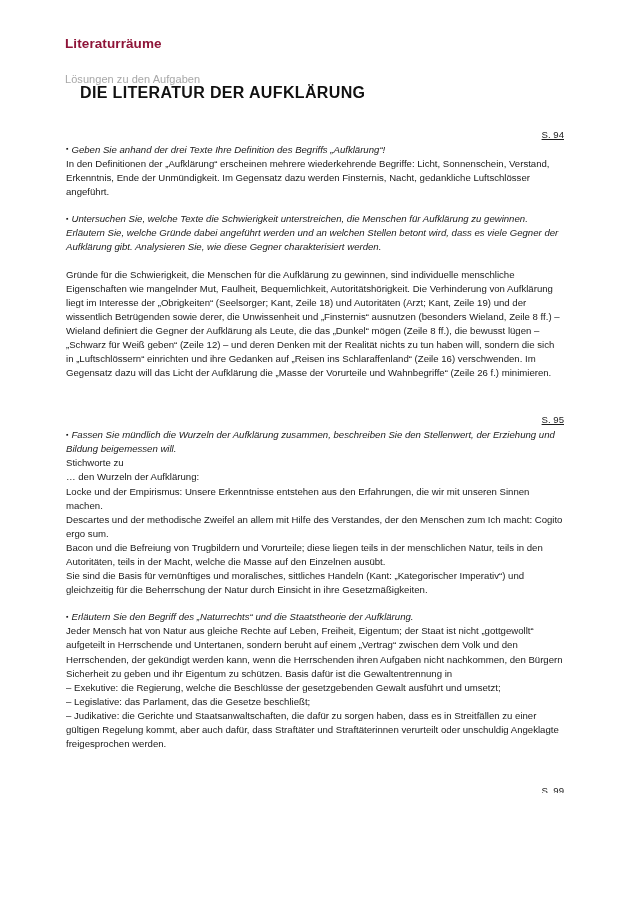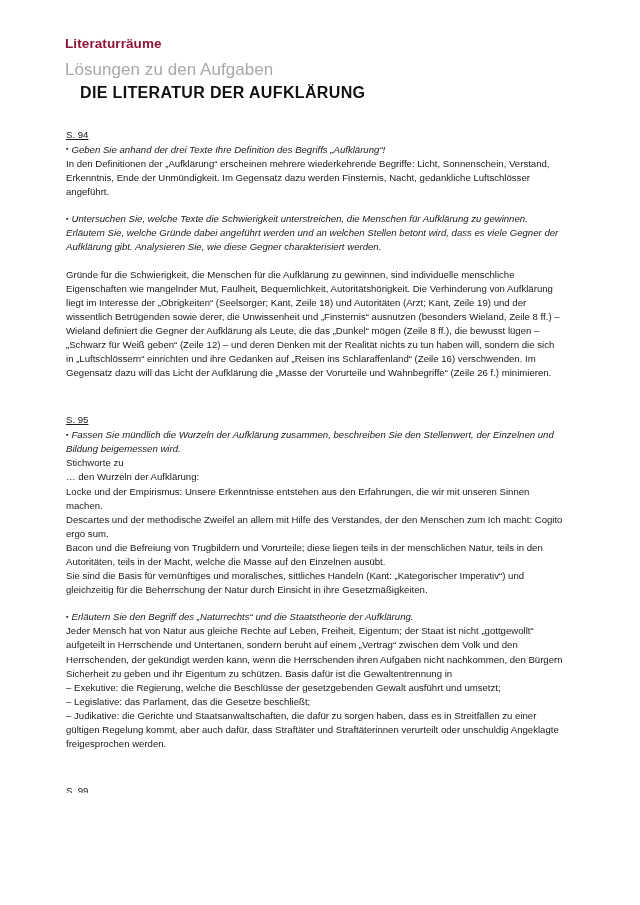--- a/index.html
+++ b/index.html
@@ -31,24 +31,24 @@
     top: 36px;
   }
   .brand-title {
     font-size: 13.5px;
     font-weight: bold;
     color: #8e1438;
     letter-spacing: 0.1px;
     line-height: 1.25;
   }
   .brand-subtitle {
-    font-size: 17px;
+    font-size: 11px;
     color: #a8a8a8;
     line-height: 1.35;
-    margin-top: 6px;
+    margin-top: 19px;
     letter-spacing: 0.05px;
   }
 
   .doc-title {
     position: absolute;
     left: 80px;
     top: 84px;
     font-size: 16px;
     font-weight: bold;
     color: #111111;
@@ -66,20 +66,21 @@
   .section {
     margin-bottom: 0;
   }
   .section-label {
     font-size: 9.6px;
     text-decoration: underline;
     line-height: 1.55;
     margin-top: 14px;
     margin-bottom: 0px;
     color: #1a1a1a;
+    text-align: right;
   }
   .prompt {
     font-style: italic;
     font-size: 9.6px;
     line-height: 1.47;
     margin: 0;
     color: #1a1a1a;
   }
   .prompt .bullet {
     font-style: normal;
@@ -153,21 +154,21 @@
       <div class="gap-md"></div>
       <p class="prompt"><span class="bullet">▪</span><span>Untersuchen Sie, welche Texte die Schwierigkeit unterstreichen, die Menschen für Aufklärung zu gewinnen. Erläutern Sie, welche Gründe dabei angeführt werden und an welchen Stellen betont wird, dass es viele Gegner der Aufklärung gibt. Analysieren Sie, wie diese Gegner charakterisiert werden.</span></p>
       <div class="gap-md"></div>
       <p class="para">Gründe für die Schwierigkeit, die Menschen für die Aufklärung zu gewinnen, sind individuelle menschliche Eigenschaften wie mangelnder Mut, Faulheit, Bequemlichkeit, Autoritätshörigkeit. Die Verhinderung von Aufklärung liegt im Interesse der „Obrigkeiten“ (Seelsorger; Kant, Zeile 18) und Autoritäten (Arzt; Kant, Zeile 19) und der wissentlich Betrügenden sowie derer, die Unwissenheit und „Finsternis“ ausnutzen (besonders Wieland, Zeile 8 ff.) – Wieland definiert die Gegner der Aufklärung als Leute, die das „Dunkel“ mögen (Zeile 8 ff.), die bewusst lügen – „Schwarz für Weiß geben“ (Zeile 12) – und deren Denken mit der Realität nichts zu tun haben will, sondern die sich in „Luftschlössern“ einrichten und ihre Gedanken auf „Reisen ins Schlaraffenland“ (Zeile 16) verschwenden. Im Gegensatz dazu will das Licht der Aufklärung die „Masse der Vorurteile und Wahnbegriffe“ (Zeile 26 f.) minimieren.</p>
     </div>
 
     <div class="gap-lg"></div>
 
     <div class="section">
       <div class="section-label">S. 95</div>
-      <p class="prompt"><span class="bullet">▪</span><span>Fassen Sie mündlich die Wurzeln der Aufklärung zusammen, beschreiben Sie den Stellenwert, der Einzelnen und Bildung beigemessen wird.</span></p>
+      <p class="prompt"><span class="bullet">▪</span><span>Fassen Sie mündlich die Wurzeln der Aufklärung zusammen, beschreiben Sie den Stellenwert, der Erziehung und Bildung beigemessen will.</span></p>
       <p class="para">Stichworte zu</p>
       <p class="para">… den Wurzeln der Aufklärung:</p>
       <p class="para">Locke und der Empirismus: Unsere Erkenntnisse entstehen aus den Erfahrungen, die wir mit unseren Sinnen machen.</p>
       <p class="para">Descartes und der methodische Zweifel an allem mit Hilfe des Verstandes, der den Menschen zum Ich macht: Cogito ergo sum.</p>
       <p class="para">Bacon und die Befreiung von Trugbildern und Vorurteile; diese liegen teils in der menschlichen Natur, teils in den Autoritäten, teils in der Macht, welche die Masse auf den Einzelnen ausübt.</p>
       <p class="para">Sie sind die Basis für vernünftiges und moralisches, sittliches Handeln (Kant: „Kategorischer Imperativ“) und gleichzeitig für die Beherrschung der Natur durch Einsicht in ihre Gesetzmäßigkeiten.</p>
       <div class="gap-md"></div>
       <p class="prompt"><span class="bullet">▪</span><span>Erläutern Sie den Begriff des „Naturrechts“ und die Staatstheorie der Aufklärung.</span></p>
       <p class="para">Jeder Mensch hat von Natur aus gleiche Rechte auf Leben, Freiheit, Eigentum; der Staat ist nicht „gottgewollt“ aufgeteilt in Herrschende und Untertanen, sondern beruht auf einem „Vertrag“ zwischen dem Volk und den Herrschenden, der gekündigt werden kann, wenn die Herrschenden ihren Aufgaben nicht nachkommen, den Bürgern Sicherheit zu geben und ihr Eigentum zu schützen. Basis dafür ist die Gewaltentrennung in</p>
       <p class="para">– Exekutive: die Regierung, welche die Beschlüsse der gesetzgebenden Gewalt ausführt und umsetzt;</p>

